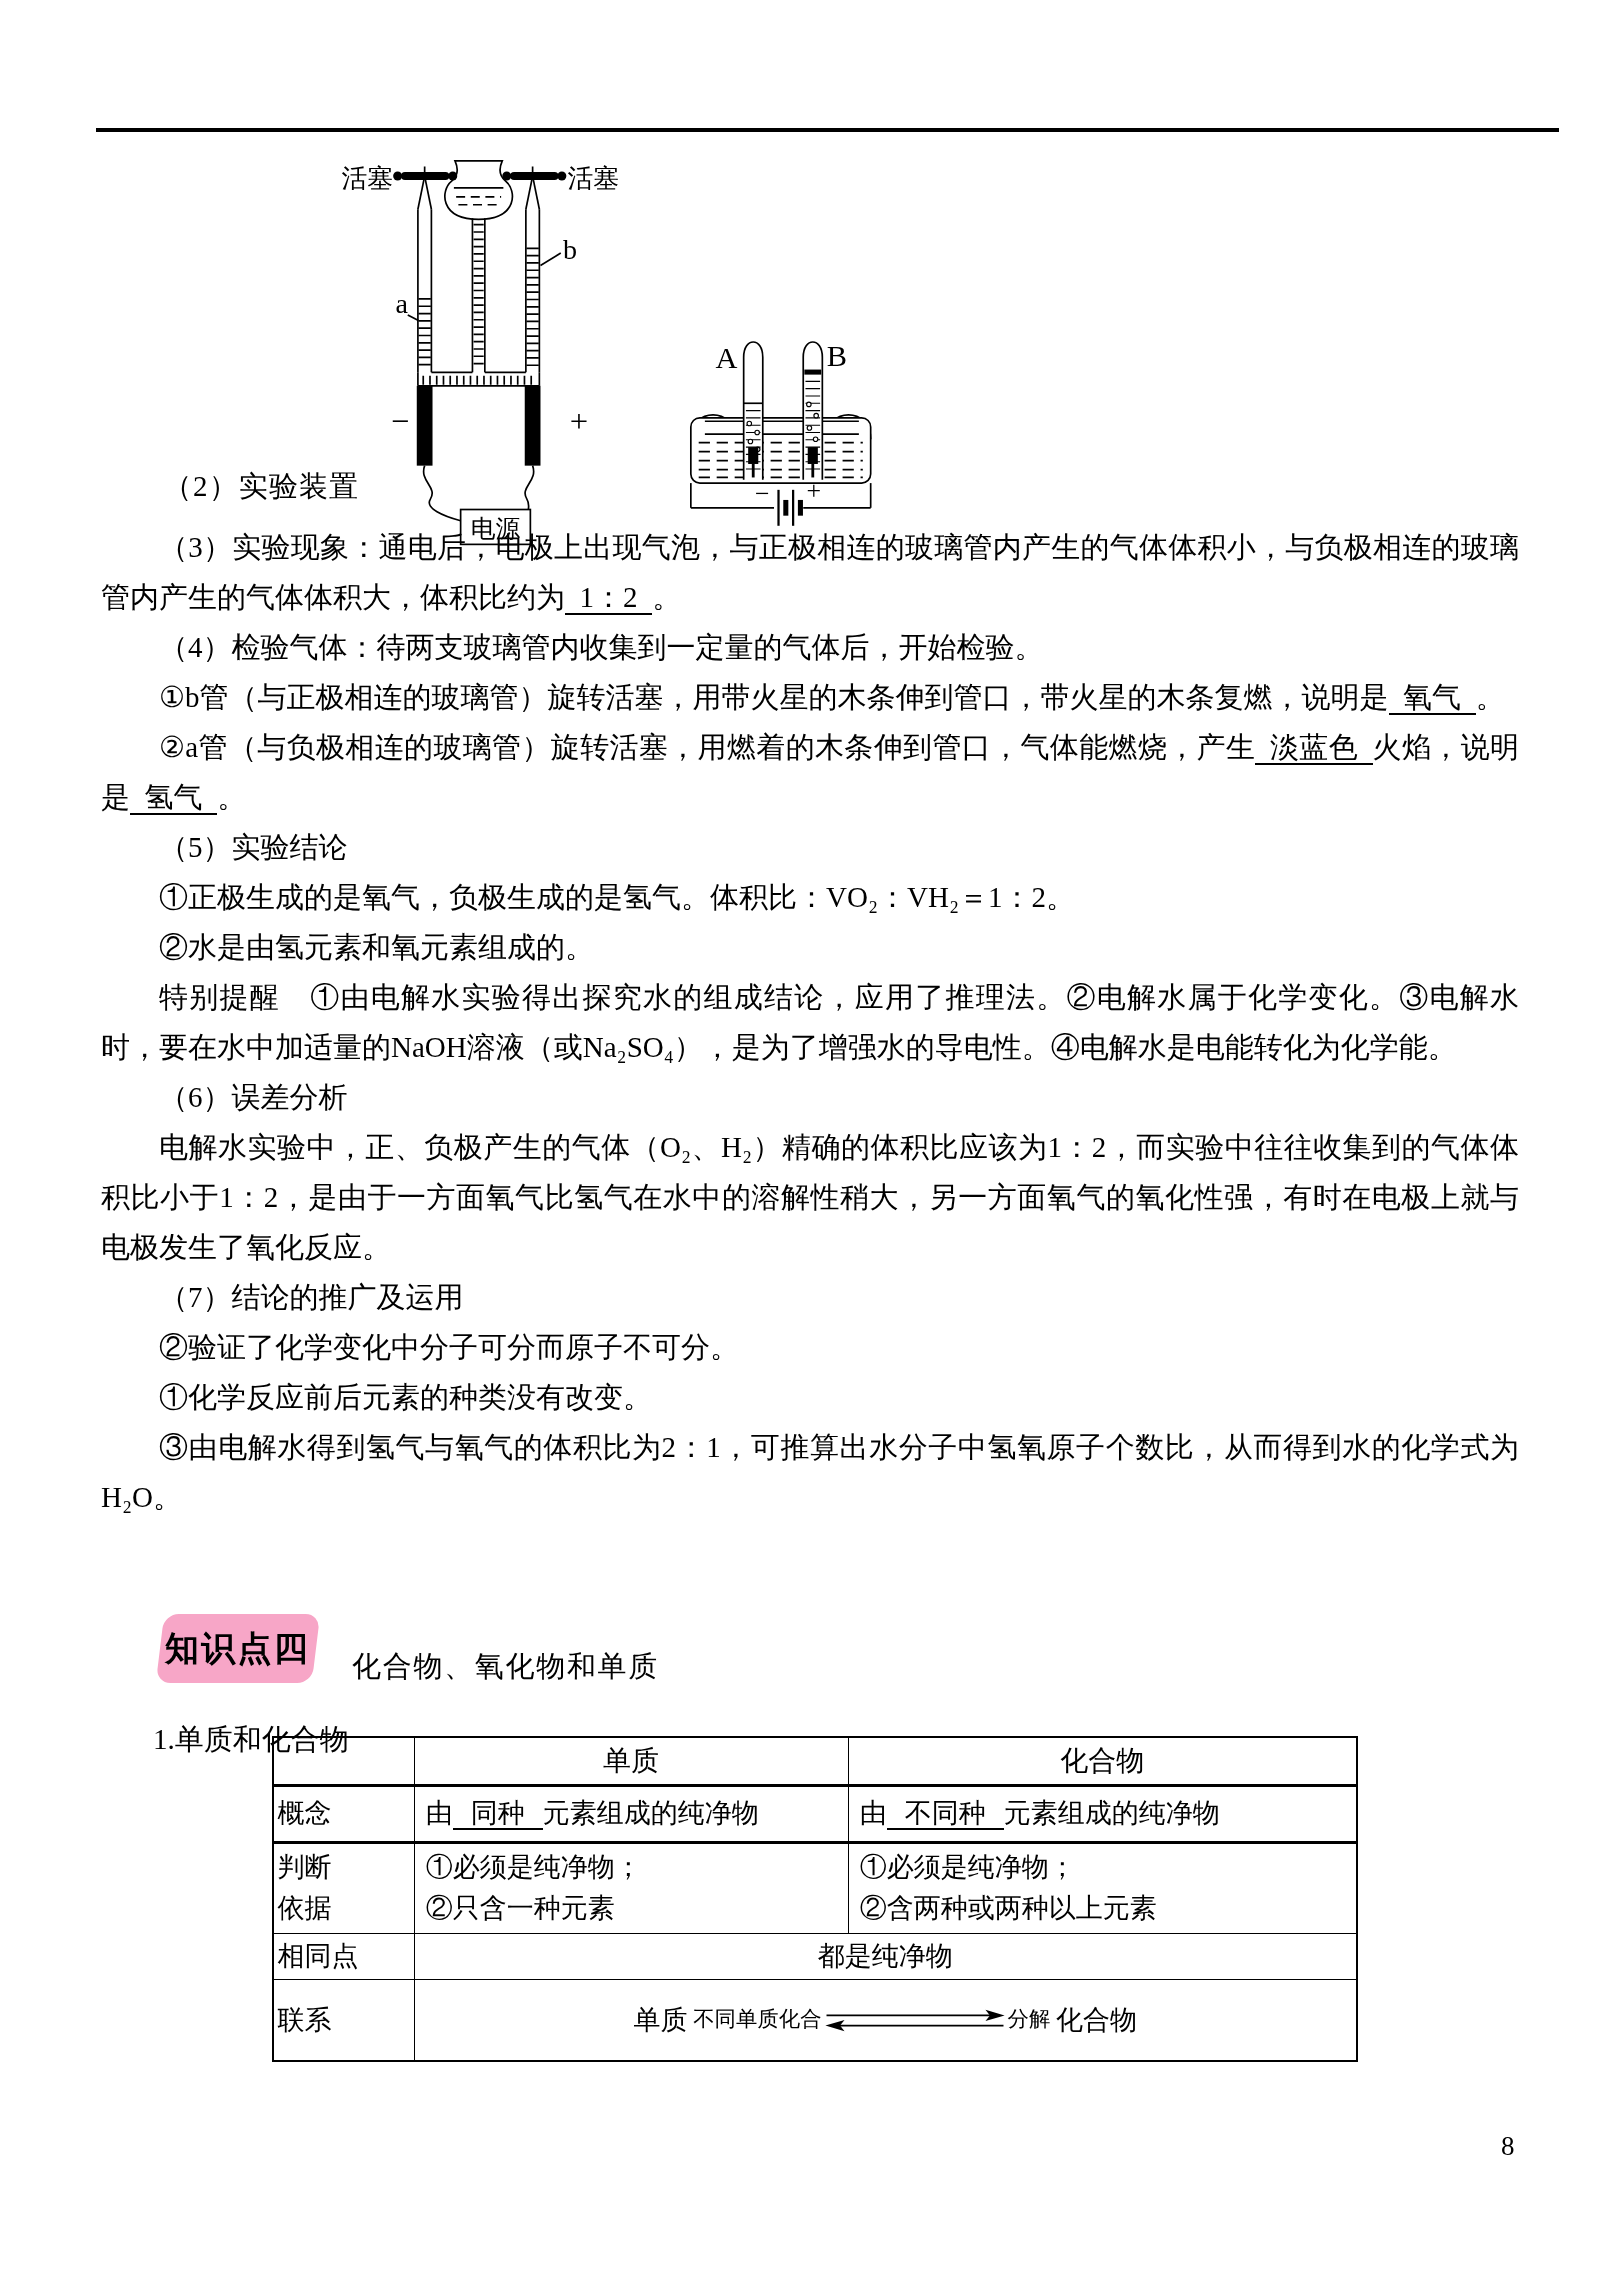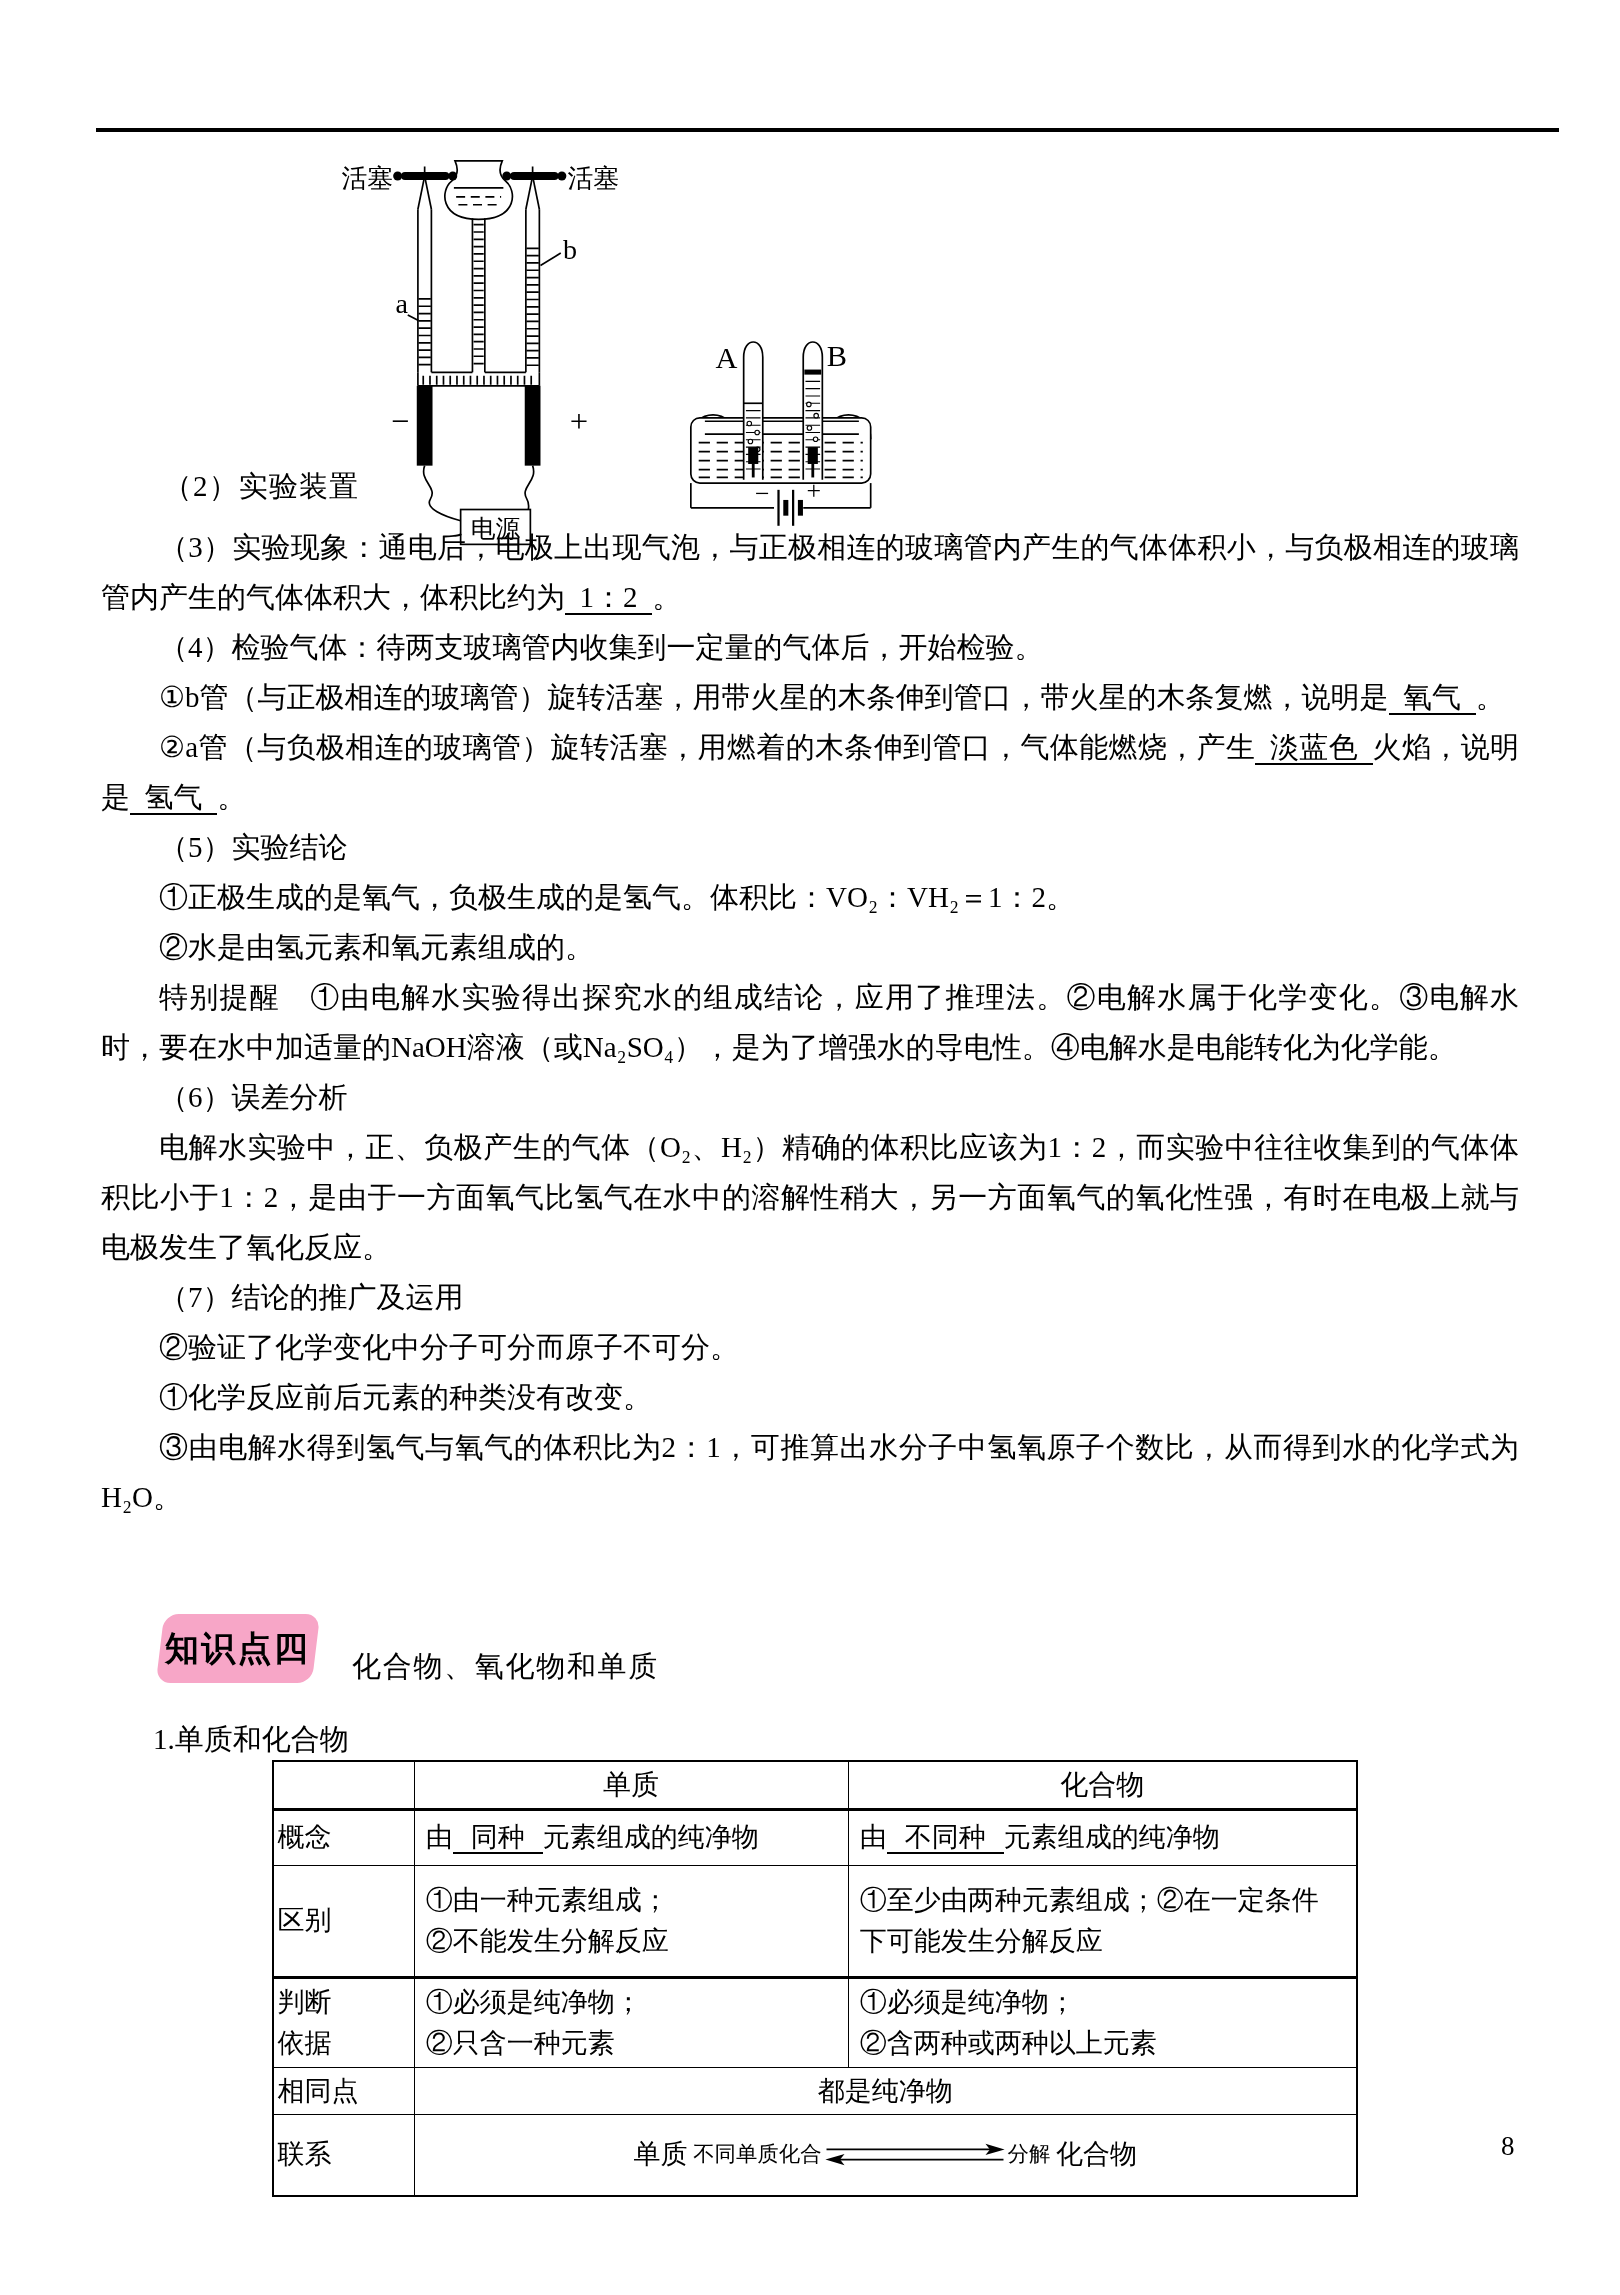--- a/index.html
+++ b/index.html
@@ -22,21 +22,21 @@
   .badge{position:absolute;left:160px;top:1614px;width:156px;height:69px;
          background:#f7a6c7;border-radius:14.6px;transform:skewX(-7deg);
          display:flex;align-items:center;justify-content:center;}
   .badge span{transform:skewX(7deg);font-family:"Liberation Sans","DejaVu Sans",sans-serif;
               font-weight:bold;font-size:34px;letter-spacing:2.3px;}
   .kp-title{position:absolute;left:352px;top:1647px;font-size:29px;letter-spacing:1.7px;}
   .subheading{position:absolute;left:153px;top:1692px;font-size:29px;margin-top:28px;}
 
   
   .cmp-table{position:absolute;left:272px;top:1736px;width:1084px;
-             border-collapse:collapse;table-layout:fixed;font-size:27px;line-height:41px;margin-top:24px;}
+             border-collapse:collapse;table-layout:fixed;font-size:27px;line-height:41px;}
   .cmp-table td{border:1.7px solid #000;vertical-align:middle;padding:2.3px 11.3px;}
   .cmp-table{border:2.8px solid #000;}
   .col-lab{width:141px;}
   .col-simple{width:434px;}
   .col-comp{width:509px;}
   .lab{text-align:left;padding:2.3px 3.4px !important;}
   .hd{text-align:center;font-size:28px;}
   .r-head td{height:33px;border-bottom-width:3.4px;}
   .r-concept td{height:50px;}
   .r-example td{height:50px;}
@@ -219,26 +219,20 @@
     <tbody>
         <tr class="r-head">
       <td class="lab"></td>
       <td class="hd">单质</td>
       <td class="hd">化合物</td>
     </tr>
     <tr class="r-concept">
       <td class="lab">概念</td>
       <td><span>由</span><span class="blank">同种</span><span>元素组成的纯净物</span></td>
       <td><span>由</span><span class="blank">不同种</span><span>元素组成的纯净物</span></td>
-    </tr>
-    <tr class="r-diff">
-      <td class="lab">区别</td>
-      <td class="preline">①由一种元素组成；
-②不能发生分解反应</td>
-      <td>①至少由两种元素组成；②在一定条件下可能发生分解反应</td>
     </tr>
     <tr class="r-judge">
       <td class="lab preline">判断
 依据</td>
       <td class="preline">①必须是纯净物；
 ②只含一种元素</td>
       <td class="preline">①必须是纯净物；
 ②含两种或两种以上元素</td>
     </tr>
     <tr class="r-same">

